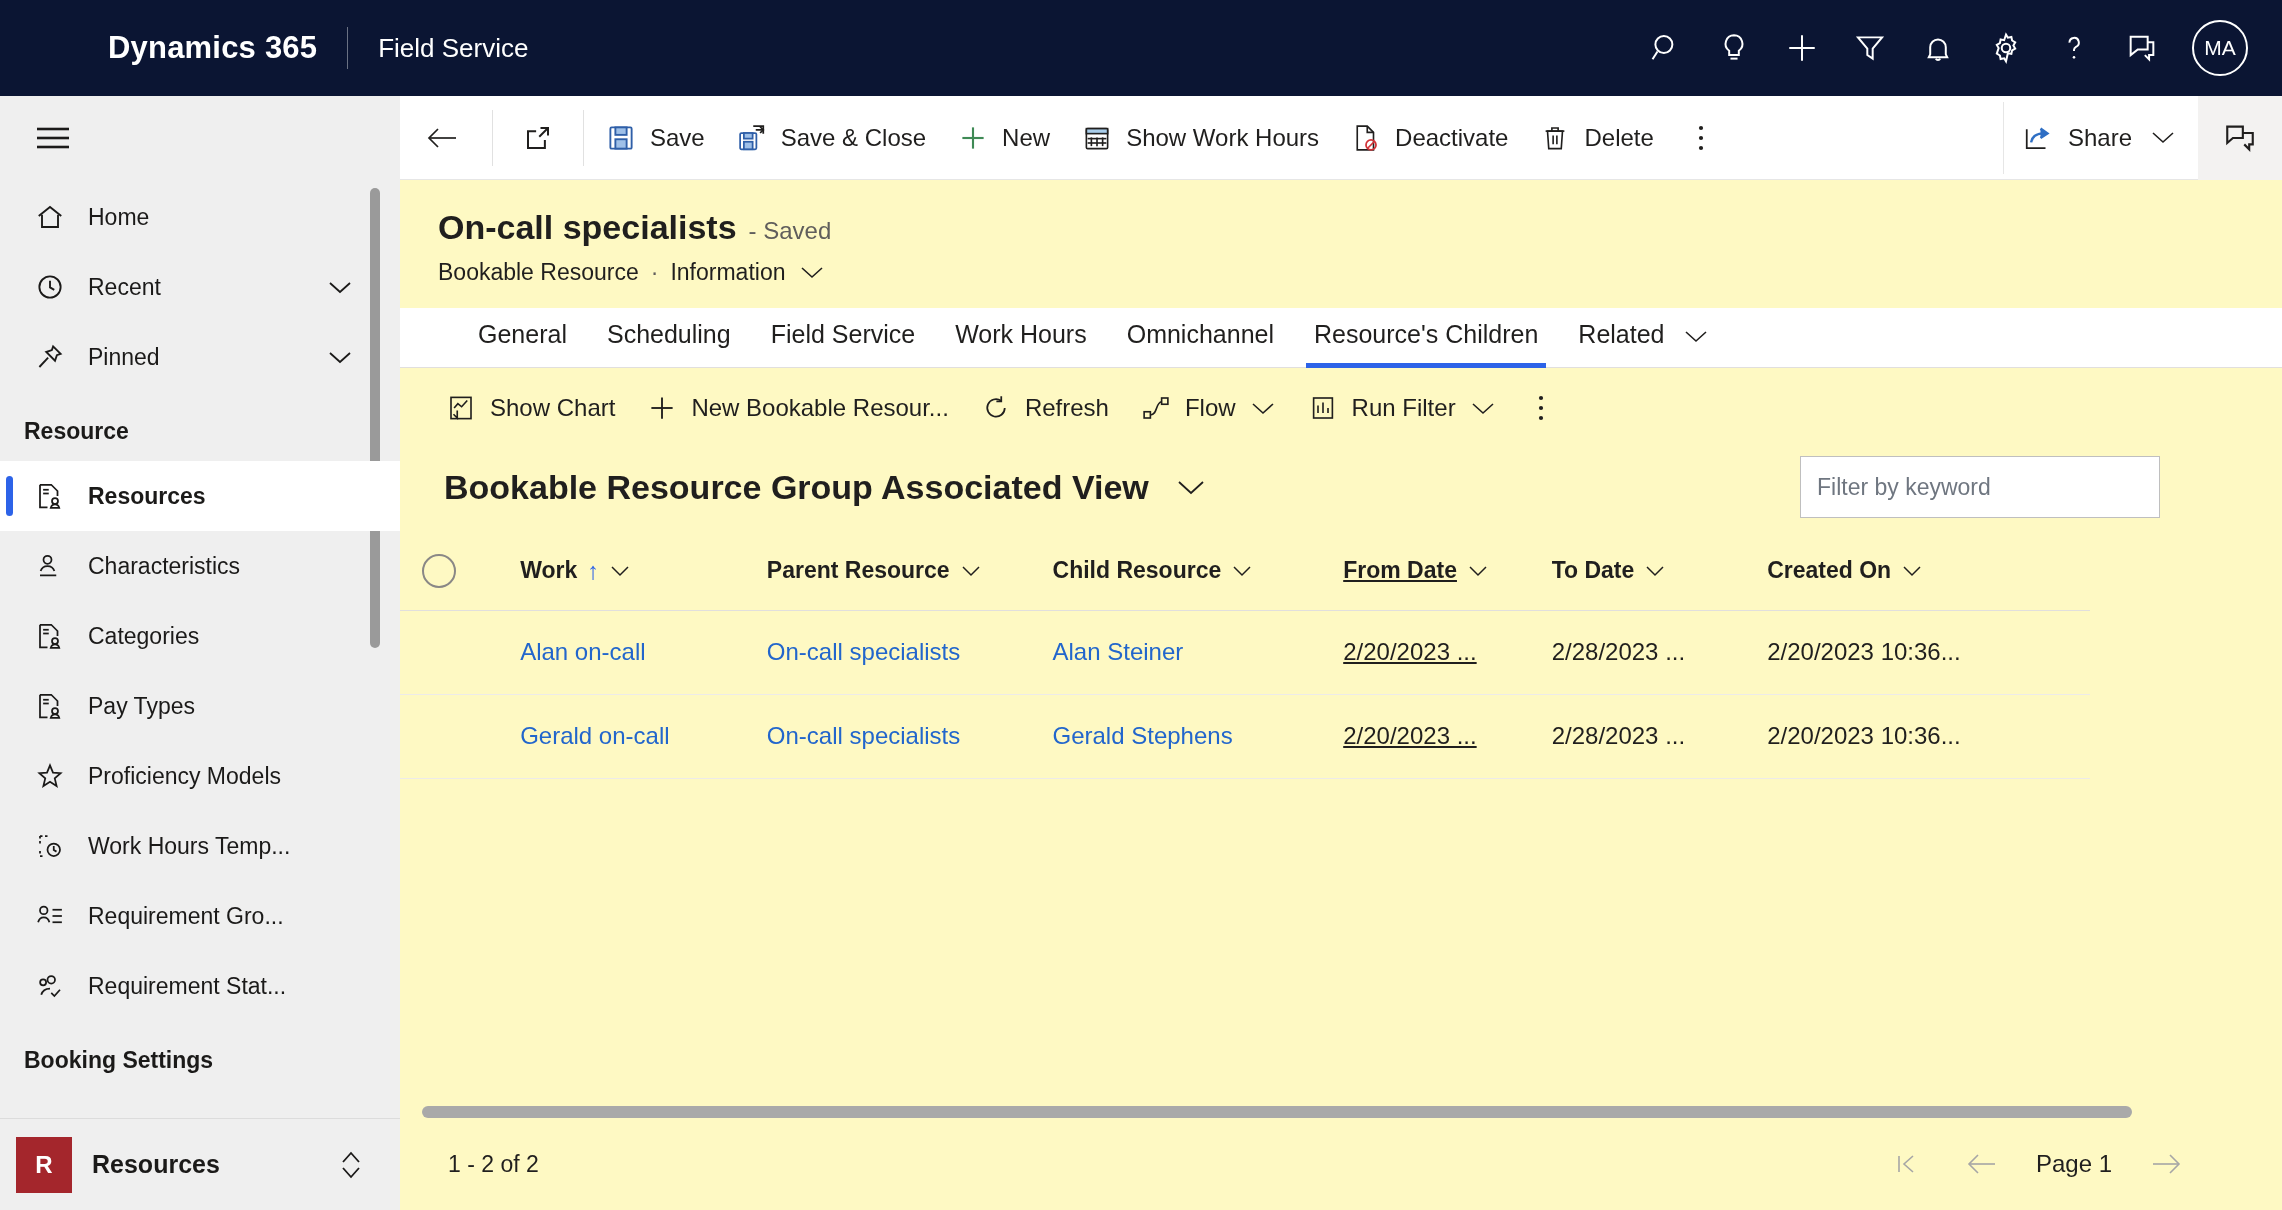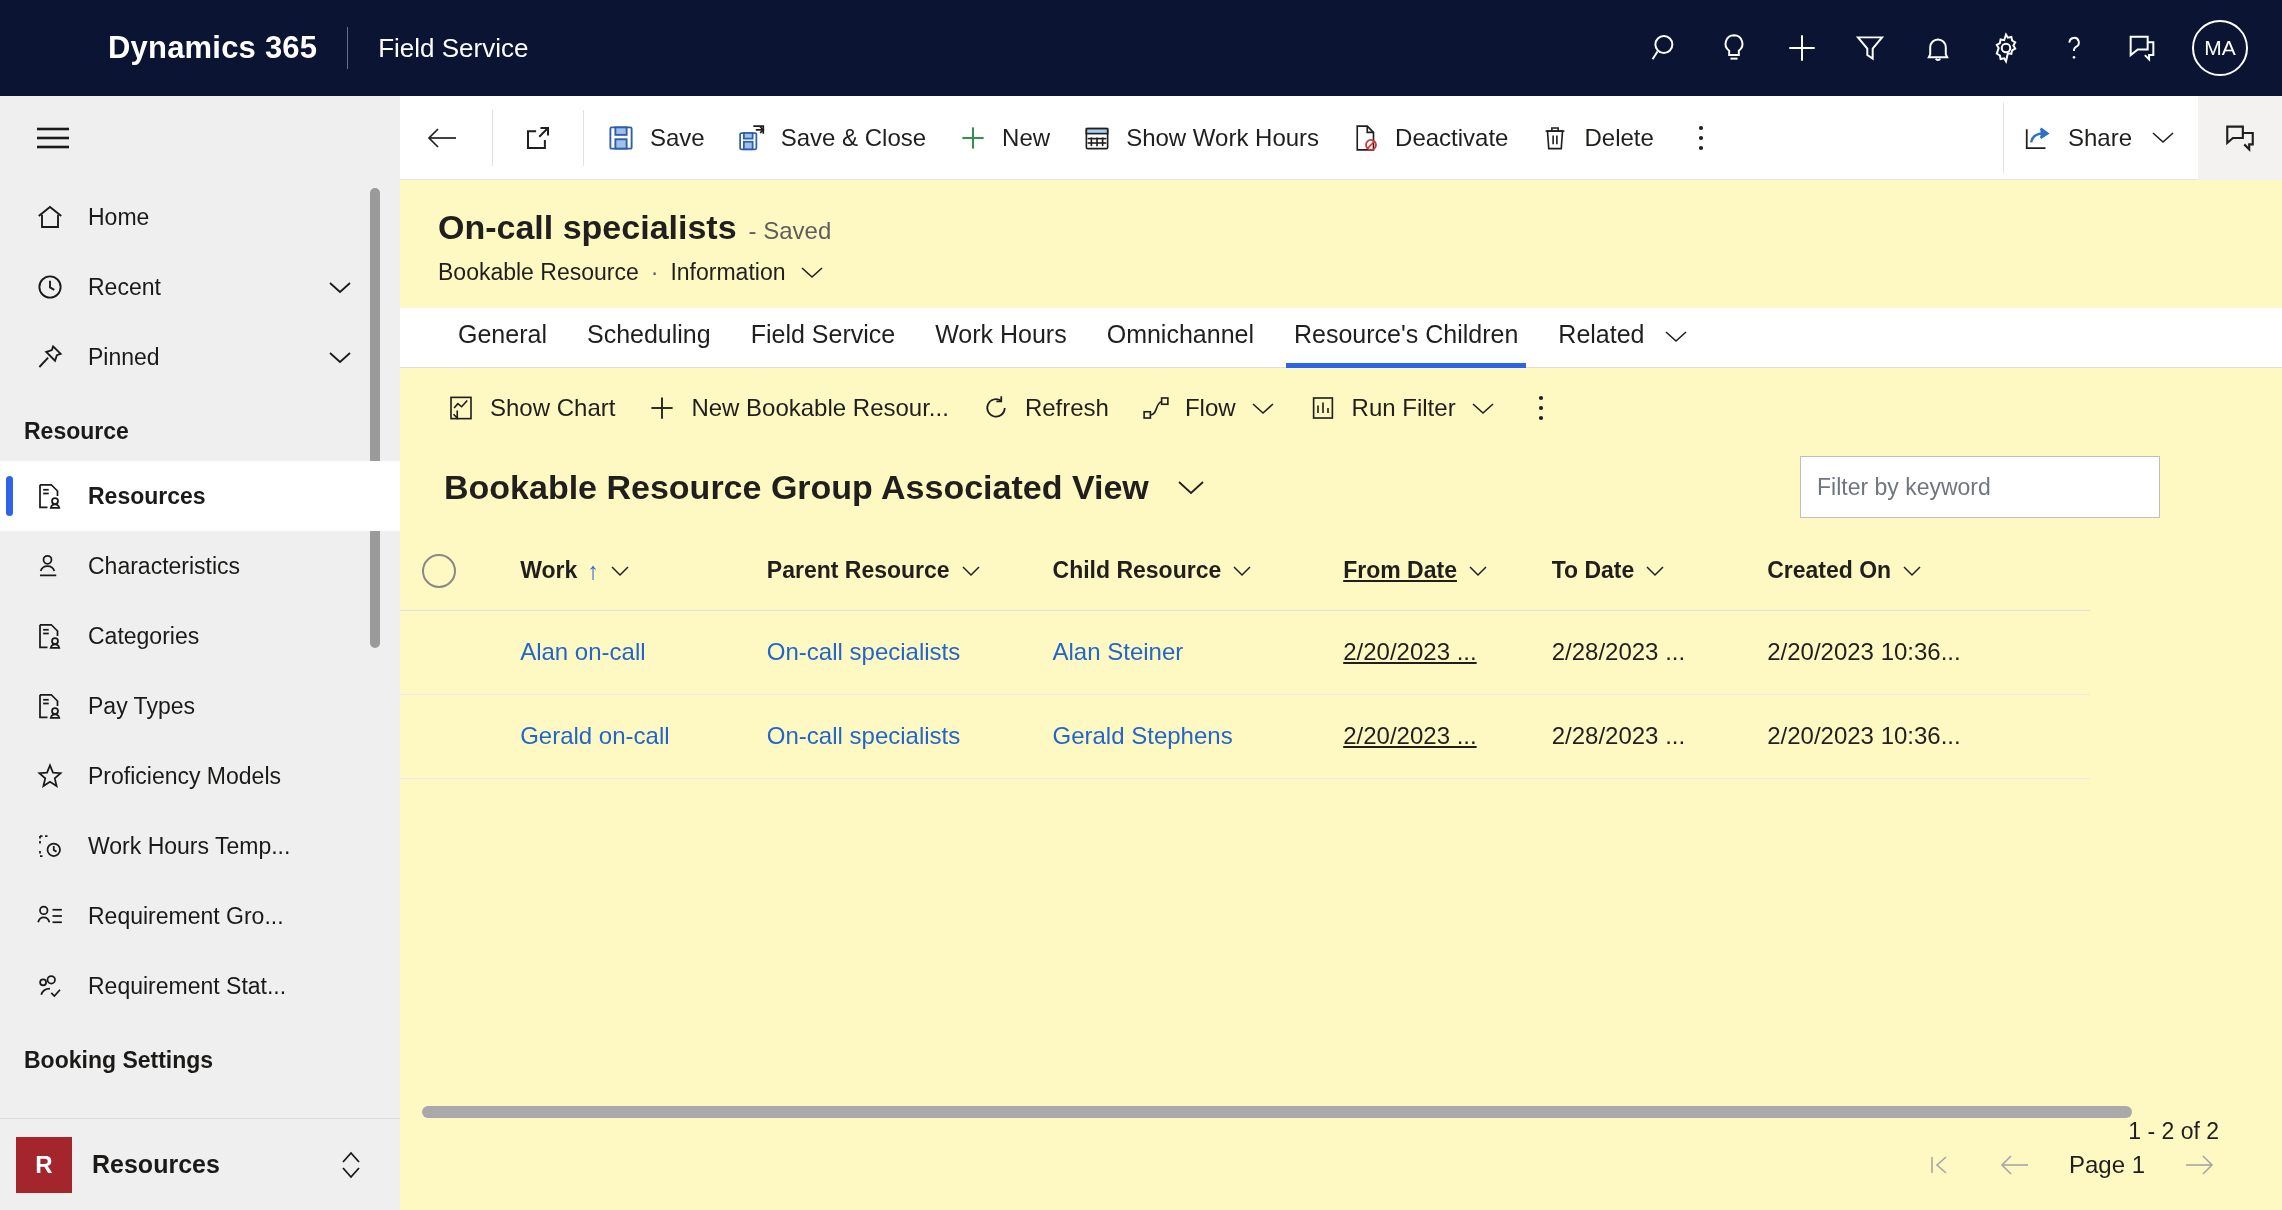--- a/index.html
+++ b/index.html
@@ -113,21 +113,21 @@
   .record-head { padding: 28px 0 0 38px; }
   .rec-title-row { display: flex; align-items: baseline; }
   .rec-title { font-size: 34px; font-weight: bold; color: #201f1e; }
   .rec-saved { font-size: 24px; color: #605e5c; margin-left: 12px; }
   .rec-crumb { display: flex; align-items: center; margin-top: 12px; font-size: 23px; color: #201f1e; }
   .rec-crumb .dot { margin: 0 12px; color: #605e5c; }
   .rec-crumb .crumb-chev { margin-left: 14px; display:flex; align-items:center; cursor:pointer;}
 
   
   .form-tabs {
-    display: flex; align-items: flex-start; padding-left: 38px;
+    display: flex; align-items: flex-start; padding-left: 58px;
     border-bottom: 1px solid #e1dfdd; margin-top: 22px; background:#fff;
   }
   .form-tab {
     font-size: 25px; color: #201f1e; padding: 12px 20px 18px 20px;
     cursor: pointer; white-space: nowrap; position: relative;
   }
   .form-tab.active { font-weight: normal; }
   .form-tab.active::after {
     content:""; position:absolute; left: 12px; right: 12px; bottom: -1px;
     height: 5px; background: #2d63e8;
@@ -189,22 +189,22 @@
   .c-from { width: 208px; padding-left: 8px !important; text-decoration: underline; }
   .c-to { width: 215px; padding-left: 8px !important; }
   .c-created { width: 330px; padding-left: 8px !important; }
 
   .grid-filler { flex: 1; min-height: 0; }
   .hscroll-wrap { padding: 0 150px 0 22px; }
   .hscroll { height: 12px; background: #a9a9a9; border-radius: 7px; width: 100%; }
 
   
   .grid-footer {
-    height: 92px; min-height: 92px; display: flex; align-items: flex-end;
-    padding-left: 48px; padding-right: 63px; flex-direction: column;
+    height: 92px; min-height: 92px; display: flex; align-items: center;
+    padding-left: 48px; padding-right: 96px;
   }
   .count-text { font-size: 23px; color: #201f1e; }
   .pager { margin-left: auto; display: flex; align-items: center; gap: 34px; }
   .pg-btn { display: flex; align-items: center; justify-content:center; cursor: pointer; width:40px; height:40px;}
   .pg-label { font-size: 24px; color: #201f1e; }
 </style>
 </head>
 <body>
 
 <div class="app-header">

